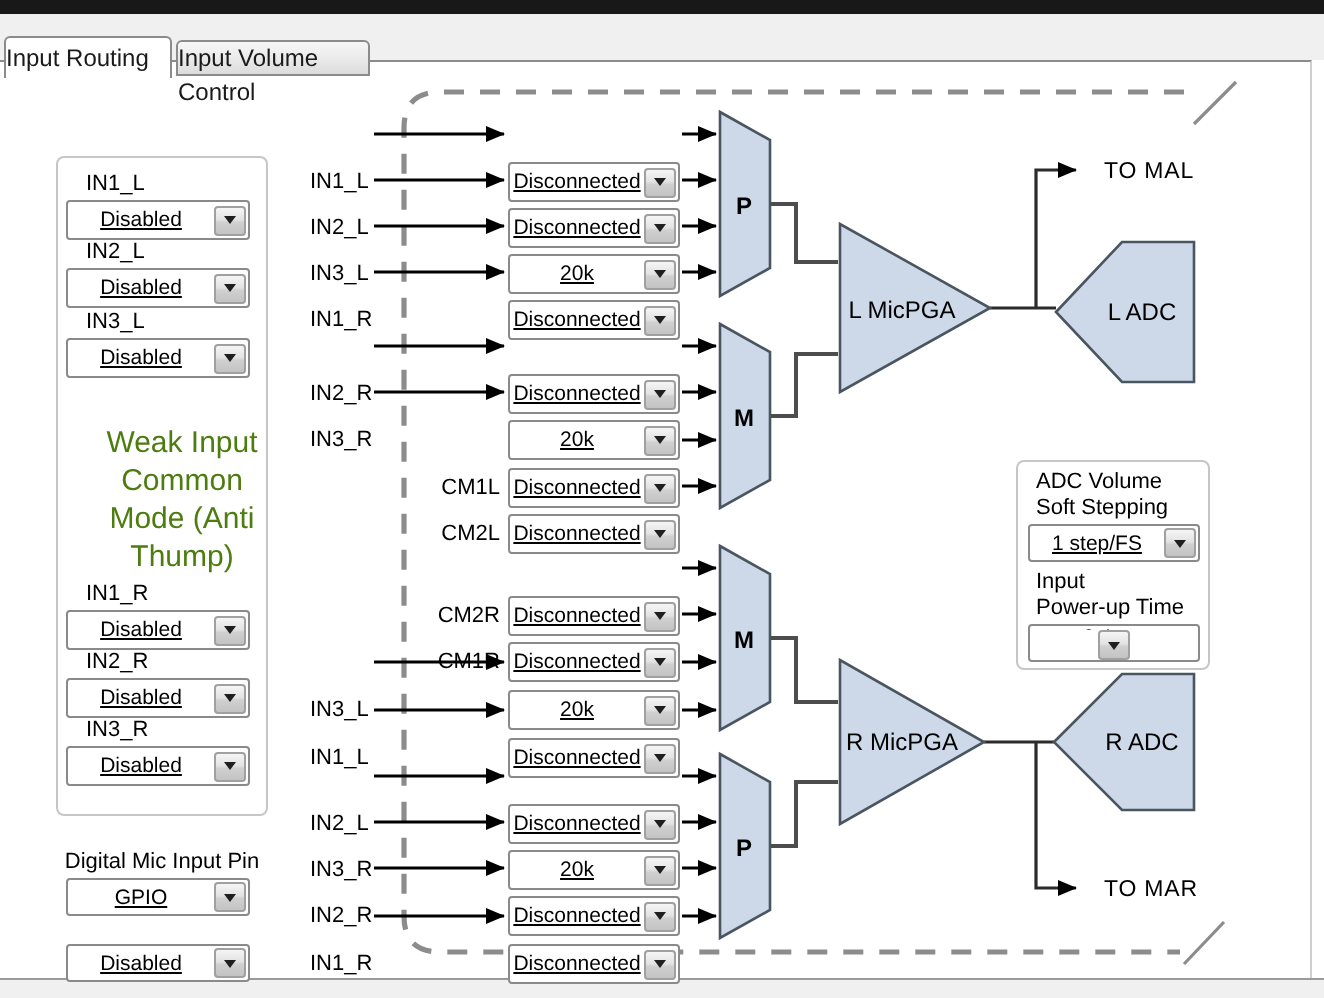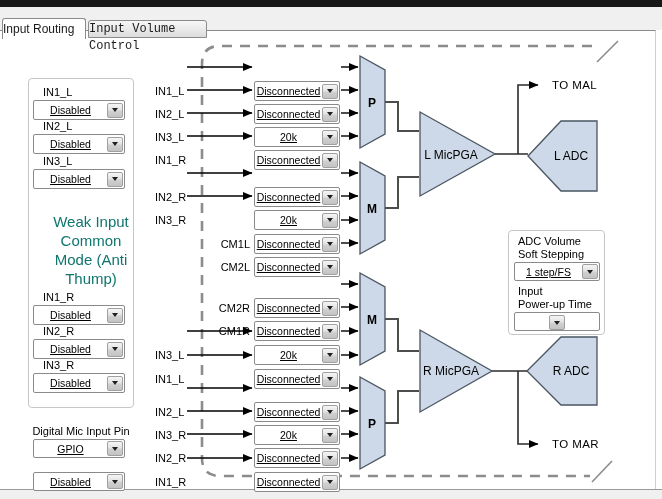--- a/index.html
+++ b/index.html
@@ -9,37 +9,37 @@
   .titlebar{position:absolute;left:0;top:0;width:662px;height:7px;background:#181818;}
   .tabbar{position:absolute;left:0;top:7px;width:662px;height:23px;background:#f0f0f0;}
   .content{position:absolute;left:0;top:30px;width:655px;height:458px;background:#fff;
            border-top:1px solid #8b8b8b;border-right:1px solid #cfcfcf;}
   .bottombar{position:absolute;left:0;top:489px;width:662px;height:10px;background:#f0f0f0;border-top:1px solid #9a9a9a;}
 
   .tab{position:absolute;font-size:12px;color:#1a1a1a;text-align:left;
        border:1px solid #8b8b8b;border-radius:3px 3px 0 0;box-sizing:border-box;cursor:default;}
   .tab.active{left:2px;top:11px;width:84px;height:20px;background:#fff;border-bottom:none;
        z-index:3;line-height:20px;height:21px;}
-  .tab.inactive{left:88px;top:13px;width:119px;height:18px;line-height:17px;
-       background:linear-gradient(#f7f7f7,#ececec 45%,#dcdcdc);z-index:1;font-family:Liberation Mono, monospace;}
+  .tab.inactive{left:88px;top:13px;width:97px;height:18px;line-height:17px;
+       background:linear-gradient(#f7f7f7,#ececec 45%,#dcdcdc);z-index:1;}
 
   .groupbox{position:absolute;border:1px solid #c6c6c6;border-radius:4px;background:#fff;box-sizing:border-box;}
   .lbl{position:absolute;font-size:11px;color:#000;white-space:nowrap;}
 
   .combo{position:absolute;height:20px;background:#fff;border:1px solid #8a8a8a;border-radius:2px;
          display:flex;align-items:center;box-sizing:border-box;cursor:default;}
   .combo .val{flex:1;text-align:center;font-size:10.5px;color:#000;white-space:nowrap;overflow:hidden;text-decoration:underline;}
   .combo .btn{flex:0 0 auto;width:16px;height:15px;margin:0 1px 0 0;border:1px solid #a0a0a0;border-radius:2px;
          background:linear-gradient(#f5f5f5 0%,#e3e3e3 45%,#d0d0d0 55%,#c3c3c3 100%);
          display:flex;align-items:center;justify-content:center;box-sizing:border-box;}
   .arr{width:0;height:0;border-left:3.5px solid transparent;border-right:3.5px solid transparent;
        border-top:4.5px solid #1f1f1f;}
 
   .weaknote{position:absolute;left:28px;top:188px;width:126px;text-align:center;
-            font-size:15px;color:#0f766e;line-height:19px;padding:0 20px;box-sizing:border-box;}
+            font-size:15px;color:#4d7c0f;line-height:19px;padding:0 20px;box-sizing:border-box;}
 
   .dmic-label{position:absolute;left:18px;width:126px;text-align:center;font-size:11px;color:#000;}
 
   .drow{position:absolute;left:0;height:22px;width:430px;}
   .dlabel{position:absolute;left:155px;top:4px;font-size:11px;color:#000;white-space:nowrap;}
   .drow.cm .dlabel{left:198px;width:52px;text-align:right;}
   .dcombo{left:254px;top:0;width:86px;}
 
   svg.overlay{position:absolute;left:0;top:0;z-index:1;}
   .hlayer{position:absolute;left:0;top:0;width:662px;height:499px;z-index:2;margin-top:24px;}

